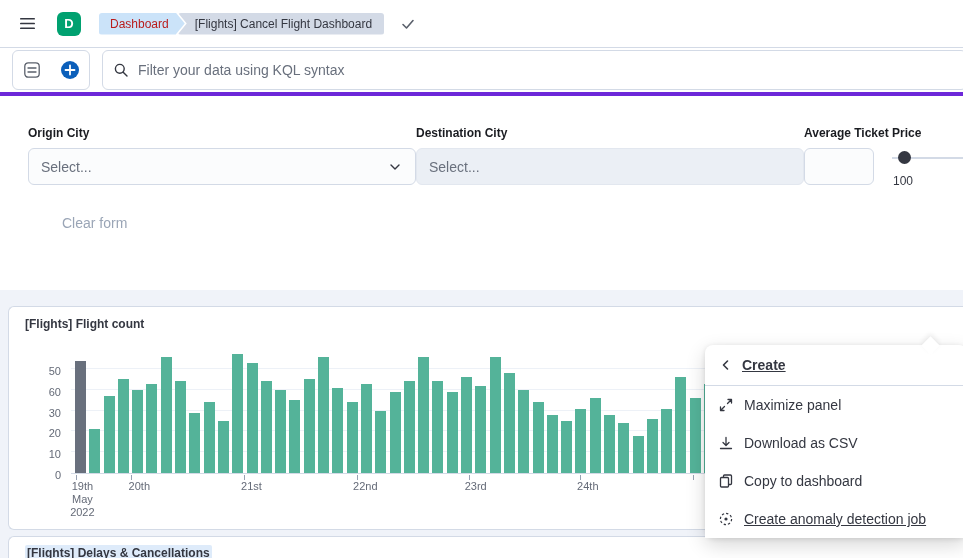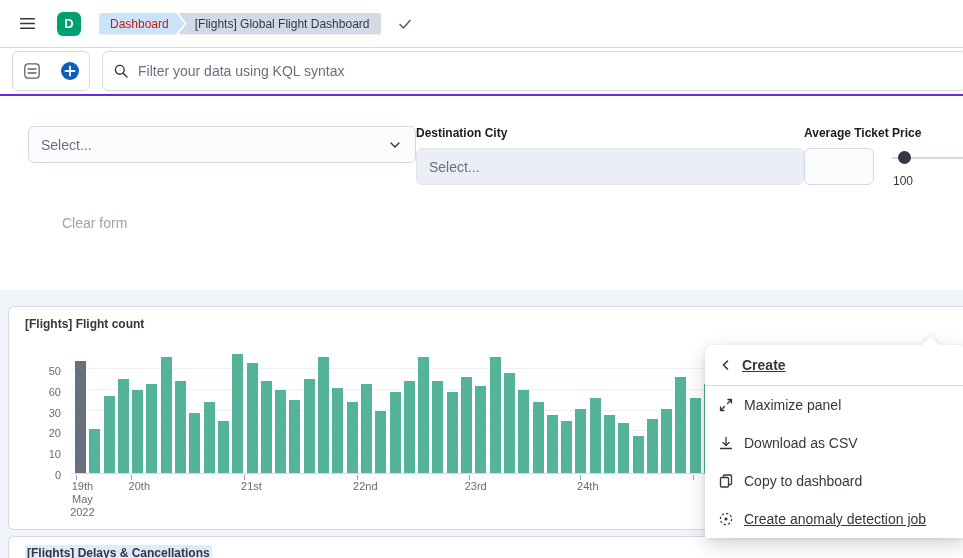--- a/index.html
+++ b/index.html
@@ -10,21 +10,21 @@
   .topbar{height:48px;display:flex;align-items:center;padding:0 14px;background:#fff;border-bottom:1px solid #D3DAE6}
   .icon-btn{border:none;background:none;display:flex;align-items:center;justify-content:center;cursor:pointer;padding:4px}
   .space-badge{width:24px;height:24px;border-radius:6px;background:#00A170;color:#fff;font-weight:bold;font-size:13px;display:flex;align-items:center;justify-content:center;margin-left:16px}
   .breadcrumbs{display:flex;align-items:center;margin-left:18px}
   .crumb{height:22px;display:flex;align-items:center;font-size:12px;font-weight:500;white-space:nowrap}
   .crumb.first{background:#CBE3F9;color:#b91c1c;padding:0 16px 0 11px;clip-path:polygon(0 0,calc(100% - 9px) 0,100% 50%,calc(100% - 9px) 100%,0 100%);border-radius:3px}
   .crumb.current{background:#D3DAE6;color:#343741;padding:0 12px 0 17px;margin-left:-7px;clip-path:polygon(0 0,100% 0,100% 100%,0 100%,9px 50%);border-radius:3px}
   .check-btn{margin-left:12px}
 
   
-  .query-row{height:48px;display:flex;align-items:center;padding:0 0 0 12px;background:#fff;border-bottom:2px solid #6d28d9}
+  .query-row{height:48px;display:flex;align-items:center;padding:0 0 0 12px;background:#fff;border-bottom:4px solid #6d28d9}
   .filter-group{display:flex;border:1px solid #D3DAE6;border-radius:6px;height:40px;overflow:hidden;background:#fff}
   .filter-group .icon-btn{width:38px;height:100%;border-radius:0}
   .search-box{flex:1;height:40px;border:1px solid #D3DAE6;border-radius:6px;display:flex;align-items:center;margin-left:12px;margin-right:-4px;padding:0 10px;background:#fff}
   .search-box input{border:none;outline:none;flex:1;font-size:14px;margin-left:9px;color:#343741;background:transparent;font-family:"Liberation Sans",sans-serif}
   .search-box input::placeholder{color:#69707D}
 
   
   .controls-section{height:202px;background:#fff;padding:30px 28px 0;border-bottom:8px solid #F0F3F9}
   .controls-row{display:flex;align-items:flex-start}
   .control + .control{}
@@ -80,21 +80,21 @@
   <button class="icon-btn">
     <span>
       <svg width="19" height="19" viewBox="0 0 20 20" fill="none" stroke="#343741" stroke-width="1.8" stroke-linecap="round">
           <path d="M3 5h14M3 10h14M3 15h14"></path>
         </svg>
     </span>
   </button>
   <div class="space-badge">D</div>
   <nav class="breadcrumbs">
     <span class="crumb first">Dashboard</span>
-    <span class="crumb current">[Flights] Global Flight Dashboard</span>
+    <span class="crumb current">[Flights] Cancel Flight Dashboard</span>
   </nav>
   <button class="icon-btn check-btn">
     <span>
       <svg width="16" height="16" viewBox="0 0 16 16" fill="none" stroke="#5A606B" stroke-width="1.6" stroke-linecap="round" stroke-linejoin="round">
           <path d="M3 8.5 6.5 12 13 4.5"></path>
         </svg>
     </span>
   </button>
 </header>
 
@@ -124,20 +124,21 @@
           <path d="M10.2 10.2 14 14"></path>
         </svg>
     </span>
     <input type="text" placeholder="Filter your data using KQL syntax" style="">
   </div>
 </div>
 
 <section class="controls-section">
   <div class="controls-row">
     <div class="control">
+      <div class="clabel">Origin City</div>
       <div class="combo">
         <span>Select...</span>
         <span>
           <svg width="16" height="16" viewBox="0 0 16 16" fill="none" stroke="#343741" stroke-width="1.4" stroke-linecap="round" stroke-linejoin="round">
               <path d="M4 6l4 4 4-4"></path>
             </svg>
         </span>
       </div>
     </div>
     <div class="control">

